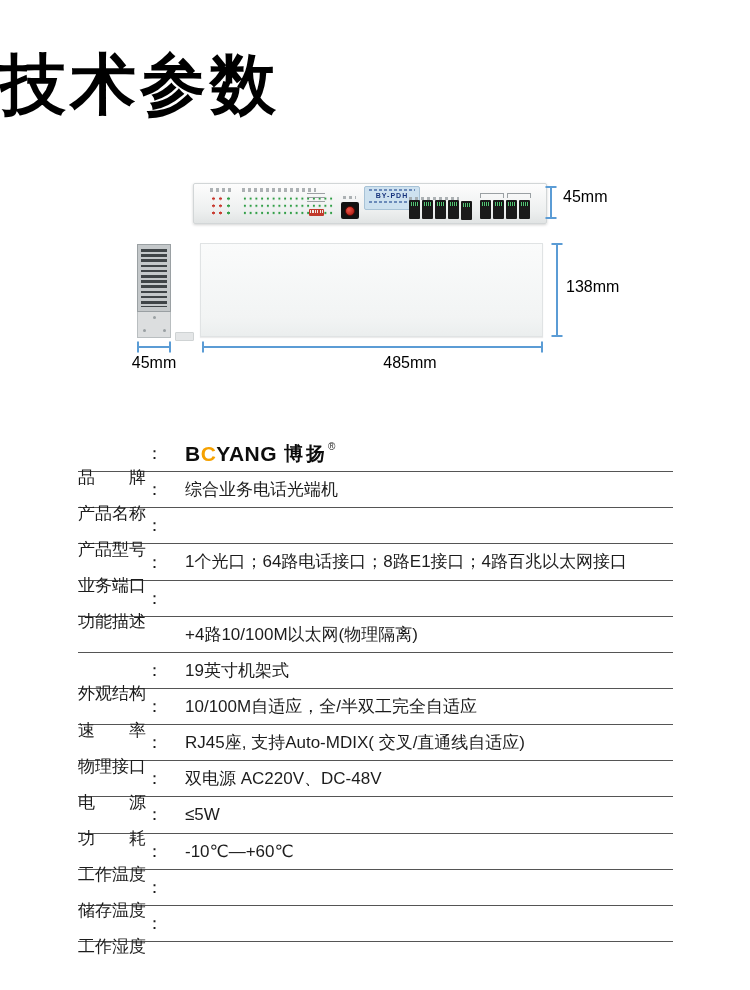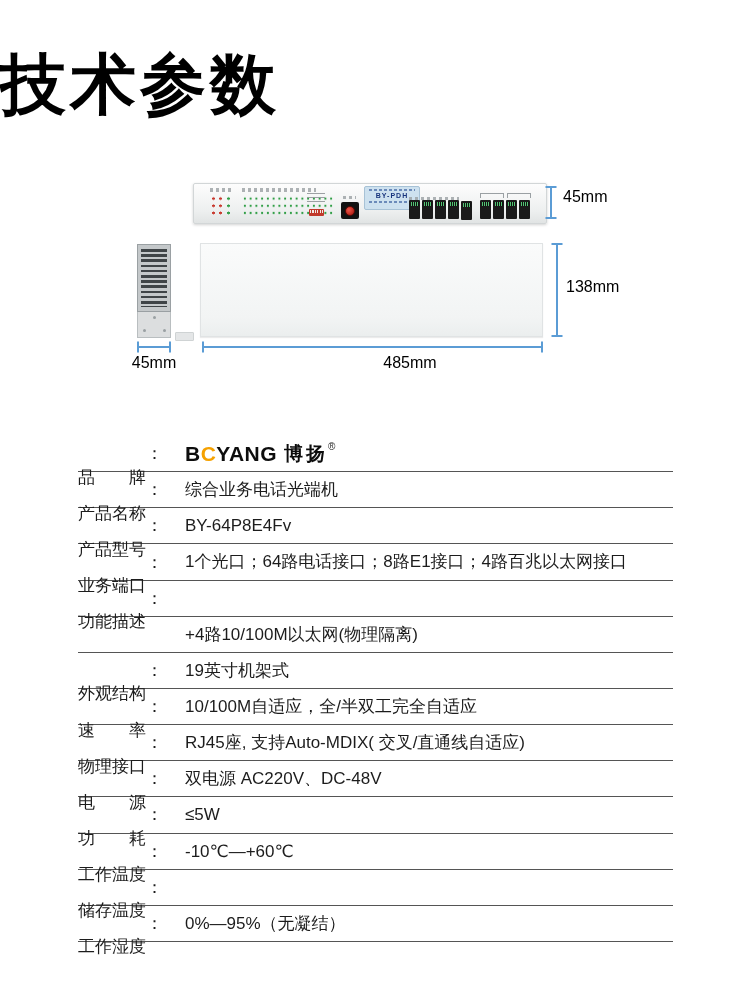--- a/index.html
+++ b/index.html
@@ -161,21 +161,20 @@
           <span class="scolon">：</span>
         </span>
       <span class="sval">综合业务电话光端机</span>
     </div>
 
     <div class="srow">
       <span class="slab">
           <span class="slab-t">产品型号</span>
           <span class="scolon">：</span>
         </span>
-      <span class="sval">BY-64P8E4Fv</span>
     </div>
 
     <div class="srow">
       <span class="slab">
           <span class="slab-t">业务端口</span>
           <span class="scolon">：</span>
         </span>
       <span class="sval">1个光口；64路电话接口；8路E1接口；4路百兆以太网接口</span>
     </div>
 
@@ -246,17 +245,16 @@
           <span class="slab-t">储存温度</span>
           <span class="scolon">：</span>
         </span>
     </div>
 
     <div class="srow">
       <span class="slab">
           <span class="slab-t">工作湿度</span>
           <span class="scolon">：</span>
         </span>
-      <span class="sval">0%—95%（无凝结）</span>
     </div>
 
   </div>
 </div>
 
 </body></html>

